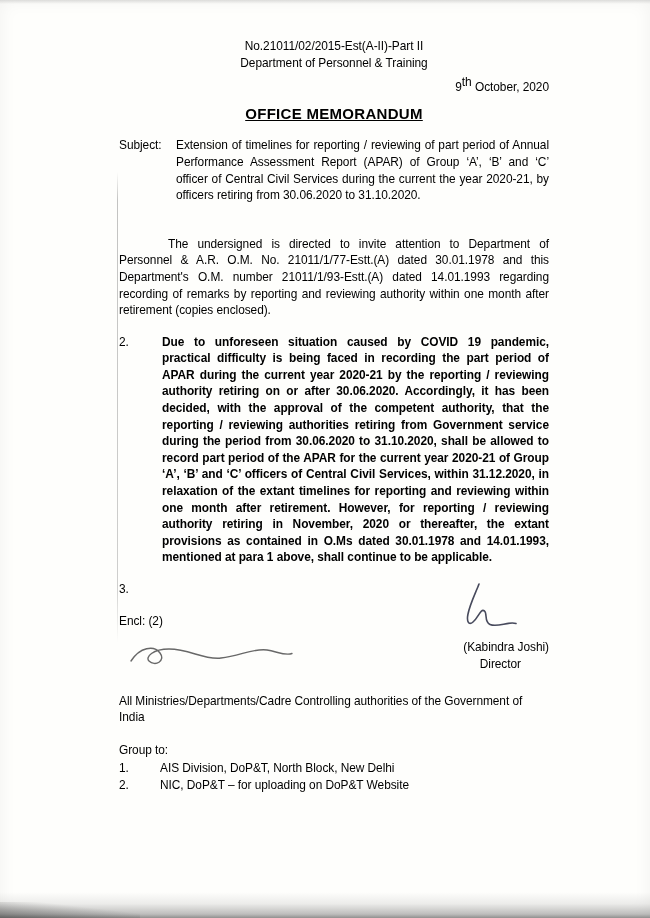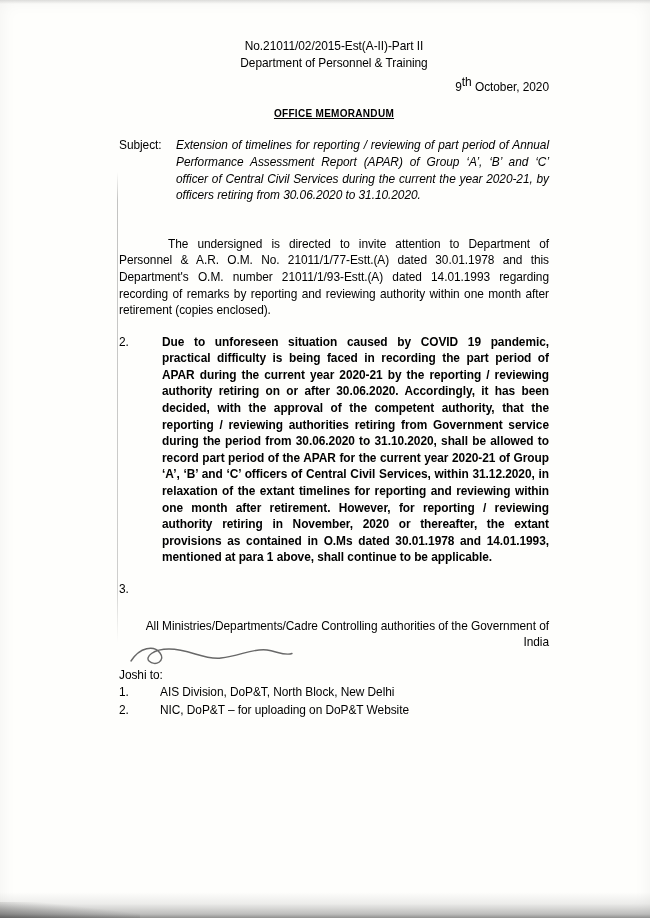--- a/index.html
+++ b/index.html
@@ -27,29 +27,29 @@
     letter-spacing: -0.05px;
   }
 
   .hdr-center { text-align: center; }
   .place-date { text-align: right; margin-top: 3px; }
   .place-date sup { font-size: 12px; }
 
   .memo-title {
     text-align: center;
     font-weight: bold;
-    font-size: 10px;
+    font-size: 15px;
     text-decoration: underline;
     margin: 10px 0 15px 0;
     letter-spacing: 0.3px;
   }
 
   .subject { display: flex; }
   .subject .lbl { width: 57px; flex: none; }
-  .subject .txt { flex: 1; text-align: justify; font-style: italic; }
+  .subject .txt { flex: 1; text-align: justify; }
 
   .p1 {
     margin-top: 32px;
     text-indent: 49px;
     text-align: justify;
   }
 
   .npara { display: flex; margin-top: 15px; }
   .npara .num { width: 43px; flex: none; }
   .npara .txt { flex: 1; text-align: justify; font-weight: bold; }
@@ -64,21 +64,21 @@
     text-align: right;
     margin-top: -6px;
   }
   .sign-block .sig-svg {
     display: block;
     margin: -28px 22px 0 auto;
   }
   .sign-block .sig-name { margin-top: 2px; }
   .sign-block .sig-title { margin-top: 1px; padding-right: 28px; }
 
-  .addressee { margin-top: 20px; text-align: right; }
+  .addressee { margin-top: 20px; }
 
   .copy-to { margin-top: 16px; }
   .copy-row { display: flex; margin-top: 1px; }
   .copy-row .num { width: 41px; flex: none; }
   .copy-row .txt { flex: 1; }
 
   
   .scan-vline {
     position: absolute;
     left: 117px;
@@ -149,25 +149,35 @@
 
     <div class="npara">
       <div class="num">2.</div>
       <div class="txt">Due to unforeseen situation caused by COVID 19 pandemic, practical difficulty is being faced in recording the part period of APAR during the current year 2020-21 by the reporting / reviewing authority retiring on or after 30.06.2020. Accordingly, it has been decided, with the approval of the competent authority, that the reporting / reviewing authorities retiring from Government service during the period from 30.06.2020 to 31.10.2020, shall be allowed to record part period of the APAR for the current year 2020-21 of Group ‘A’, ‘B’ and ‘C’ officers of Central Civil Services, within 31.12.2020, in relaxation of the extant timelines for reporting and reviewing within one month after retirement. However, for reporting / reviewing authority retiring in November, 2020 or thereafter, the extant provisions as contained in O.Ms dated 30.01.1978 and 14.01.1993, mentioned at para 1 above, shall continue to be applicable.</div>
     </div>
 
     <div class="npara">
       <div class="num">3.</div>
     </div>
 
+    <div class="encl-row">
+      <div class="encl">Encl: (2)</div>
+      <div class="sign-block">
+        <svg class="sig-svg" width="72" height="58" viewBox="0 0 72 58">
+          <path d="M24,5 C21,13 15,25 13,35 C11.5,42 13.5,47 18,43 C24,38 25.5,29 29.5,32 C32.5,34.5 29,43 35,45.5 C43,48.8 53,42 61,44.5" stroke="#474a5c" stroke-width="1.6" fill="none" stroke-linecap="round"></path>
+        </svg>
+        <div class="sig-name">(Kabindra Joshi)</div>
+        <div class="sig-title">Director</div>
+      </div>
+    </div>
 
     <div class="addressee">All Ministries/Departments/Cadre Controlling authorities of the Government of India</div>
 
     <div class="copy-to">
-      <div>Joshi to:</div>
+      <div>Group to:</div>
       <div class="copy-row">
         <div class="num">1.</div>
         <div class="txt">AIS Division, DoP&amp;T, North Block, New Delhi</div>
       </div>
       <div class="copy-row">
         <div class="num">2.</div>
         <div class="txt">NIC, DoP&amp;T – for uploading on DoP&amp;T Website</div>
       </div>
     </div>
 

